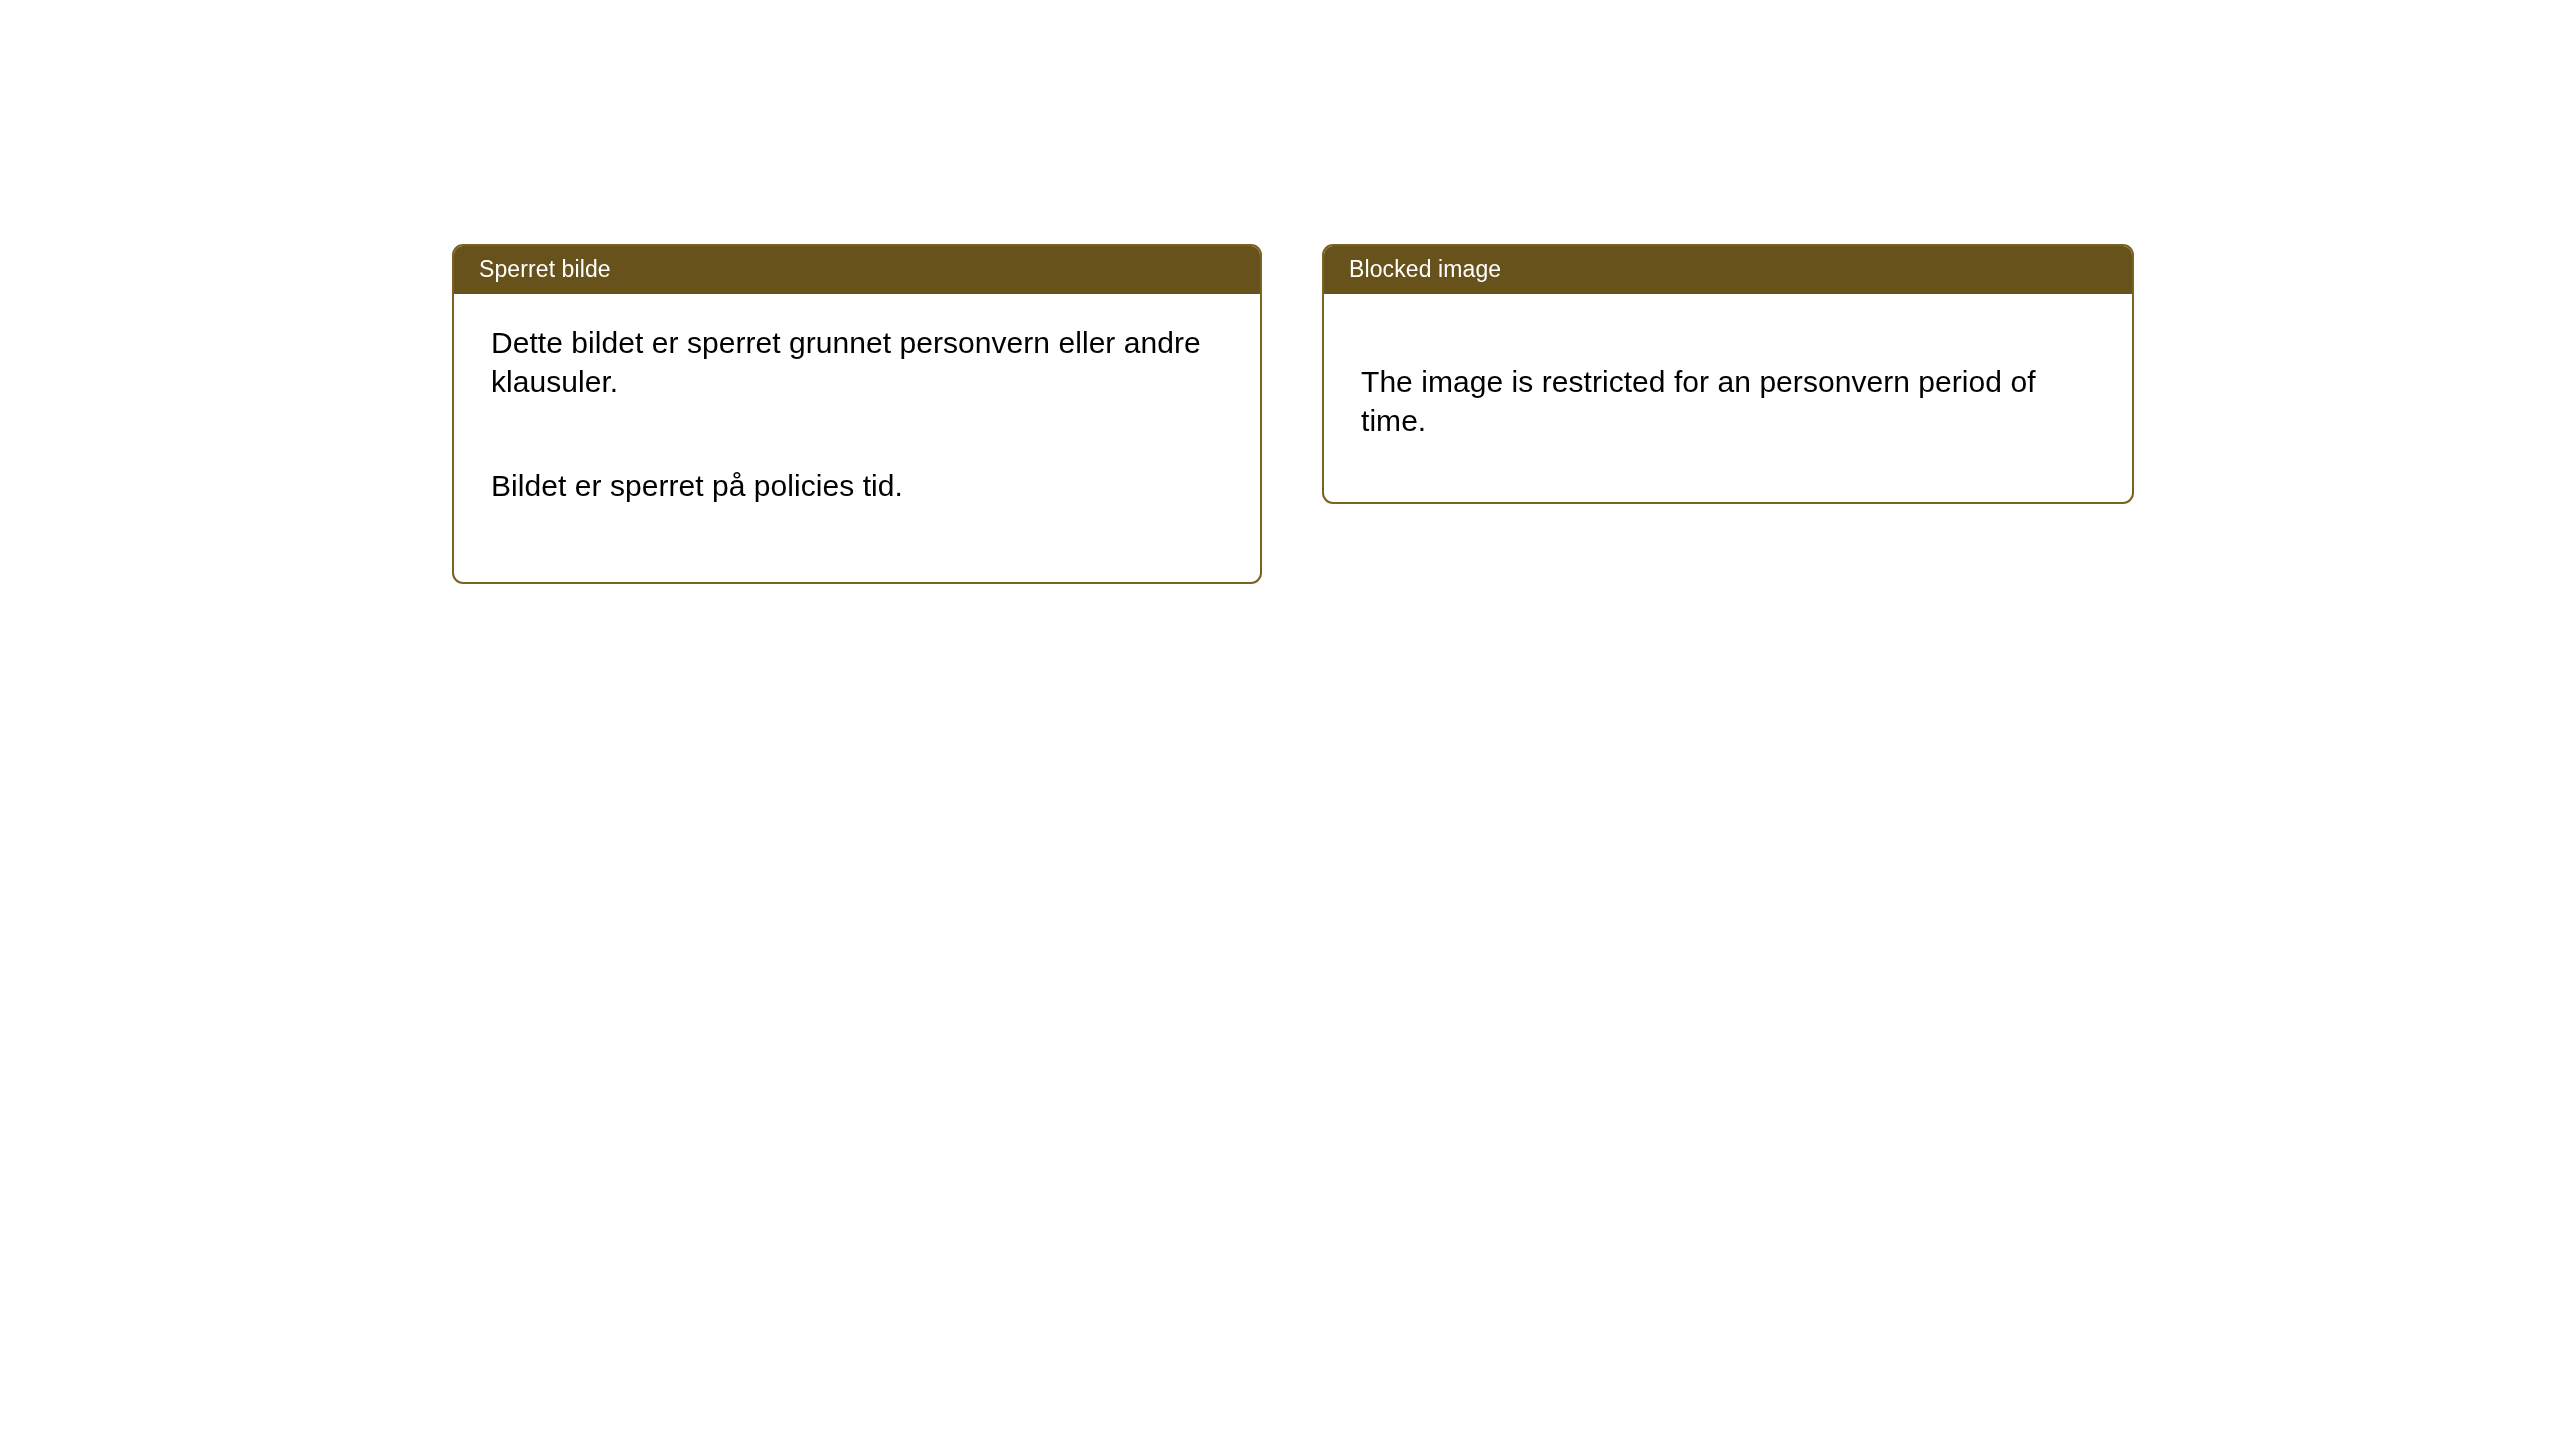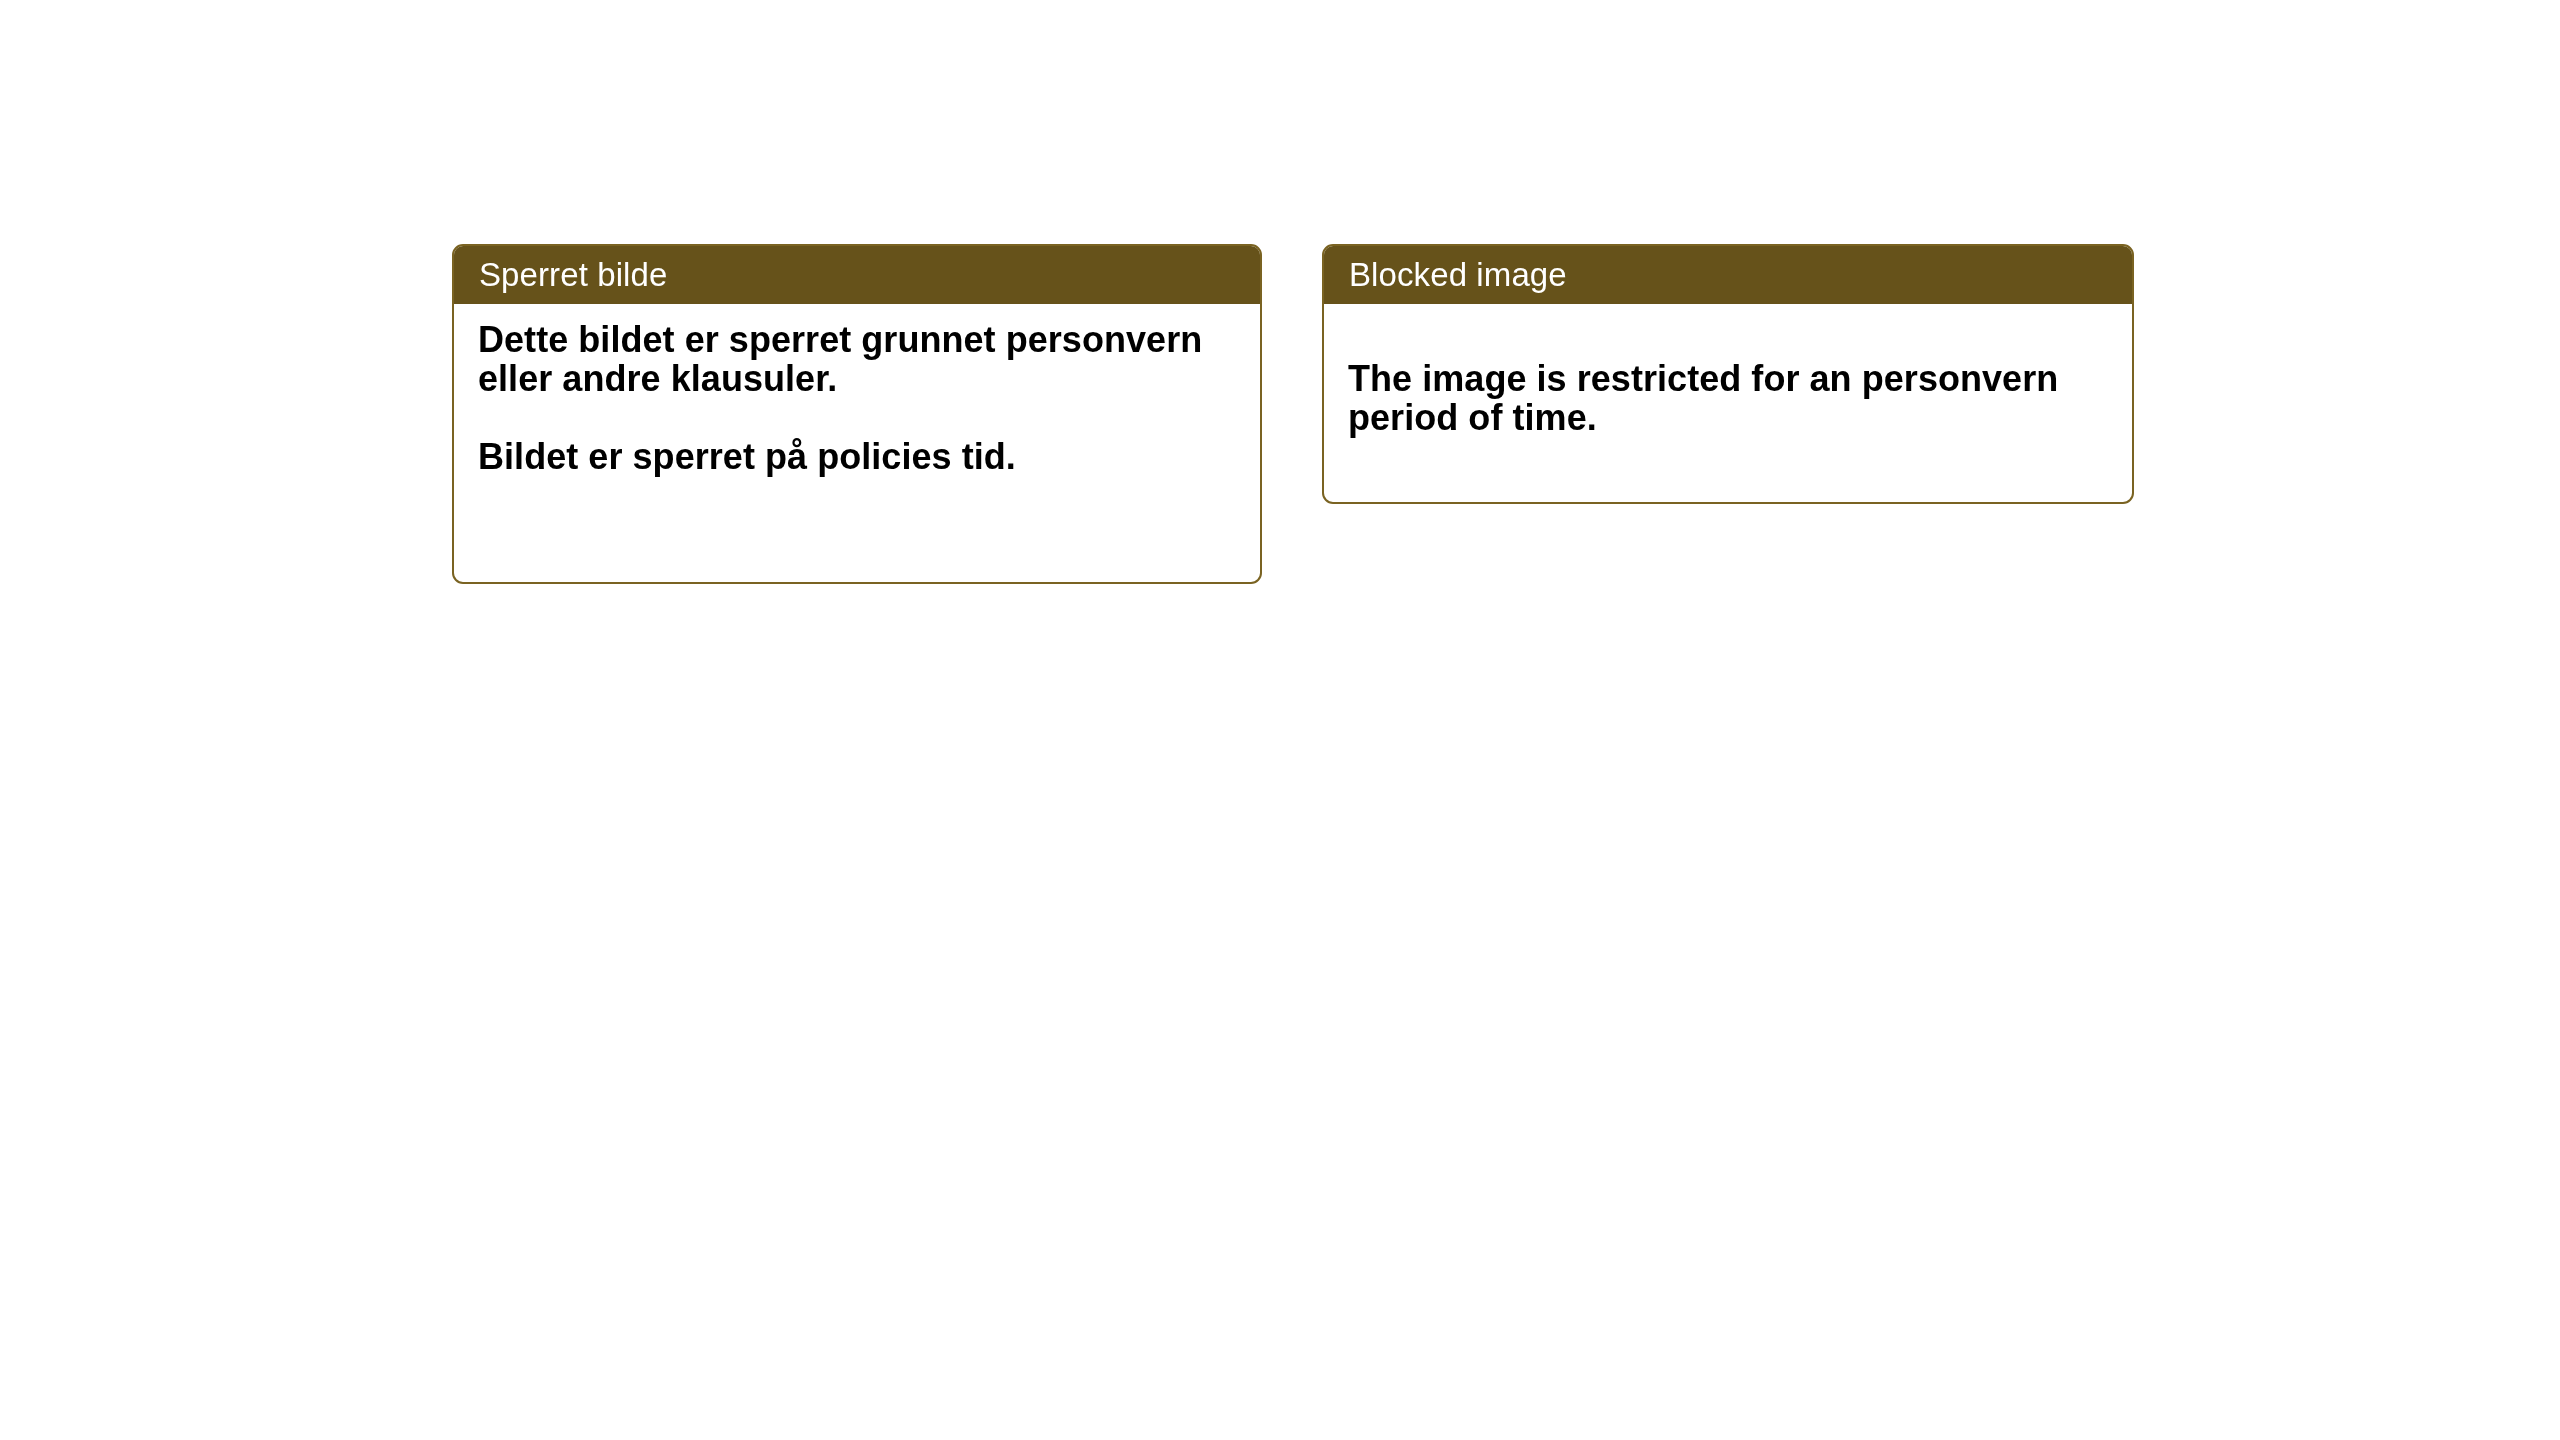--- a/index.html
+++ b/index.html
@@ -30,40 +30,40 @@
     background: #ffffff;
     border: 2px solid #7a6322;
     border-radius: 11px;
     overflow: hidden;
   }
 
   .panel-header {
     box-sizing: border-box;
     background: #66521a;
     color: #ffffff;
-    font-size: 33px;
+    font-size: 23px;
     line-height: 1.0;
     font-weight: 400;
     letter-spacing: 0.1px;
     padding: 12px 0 13px 25px;
     white-space: nowrap;
   }
 
   .panel-body {
     box-sizing: border-box;
     padding: 16px 24px 0 24px;
     background: #ffffff;
   }
 
   .panel-paragraph {
-    margin: 0;
+    margin: 13px;
     color: #000000;
-    font-size: 36px;
+    font-size: 30px;
     line-height: 39px;
-    font-weight: 700;
+    font-weight: 400;
     letter-spacing: 0.05px;
   }
 
   .paragraph-gap {
     height: 39px;
   }
 
   
   #panel-blocked-no {
     left: 452px;

